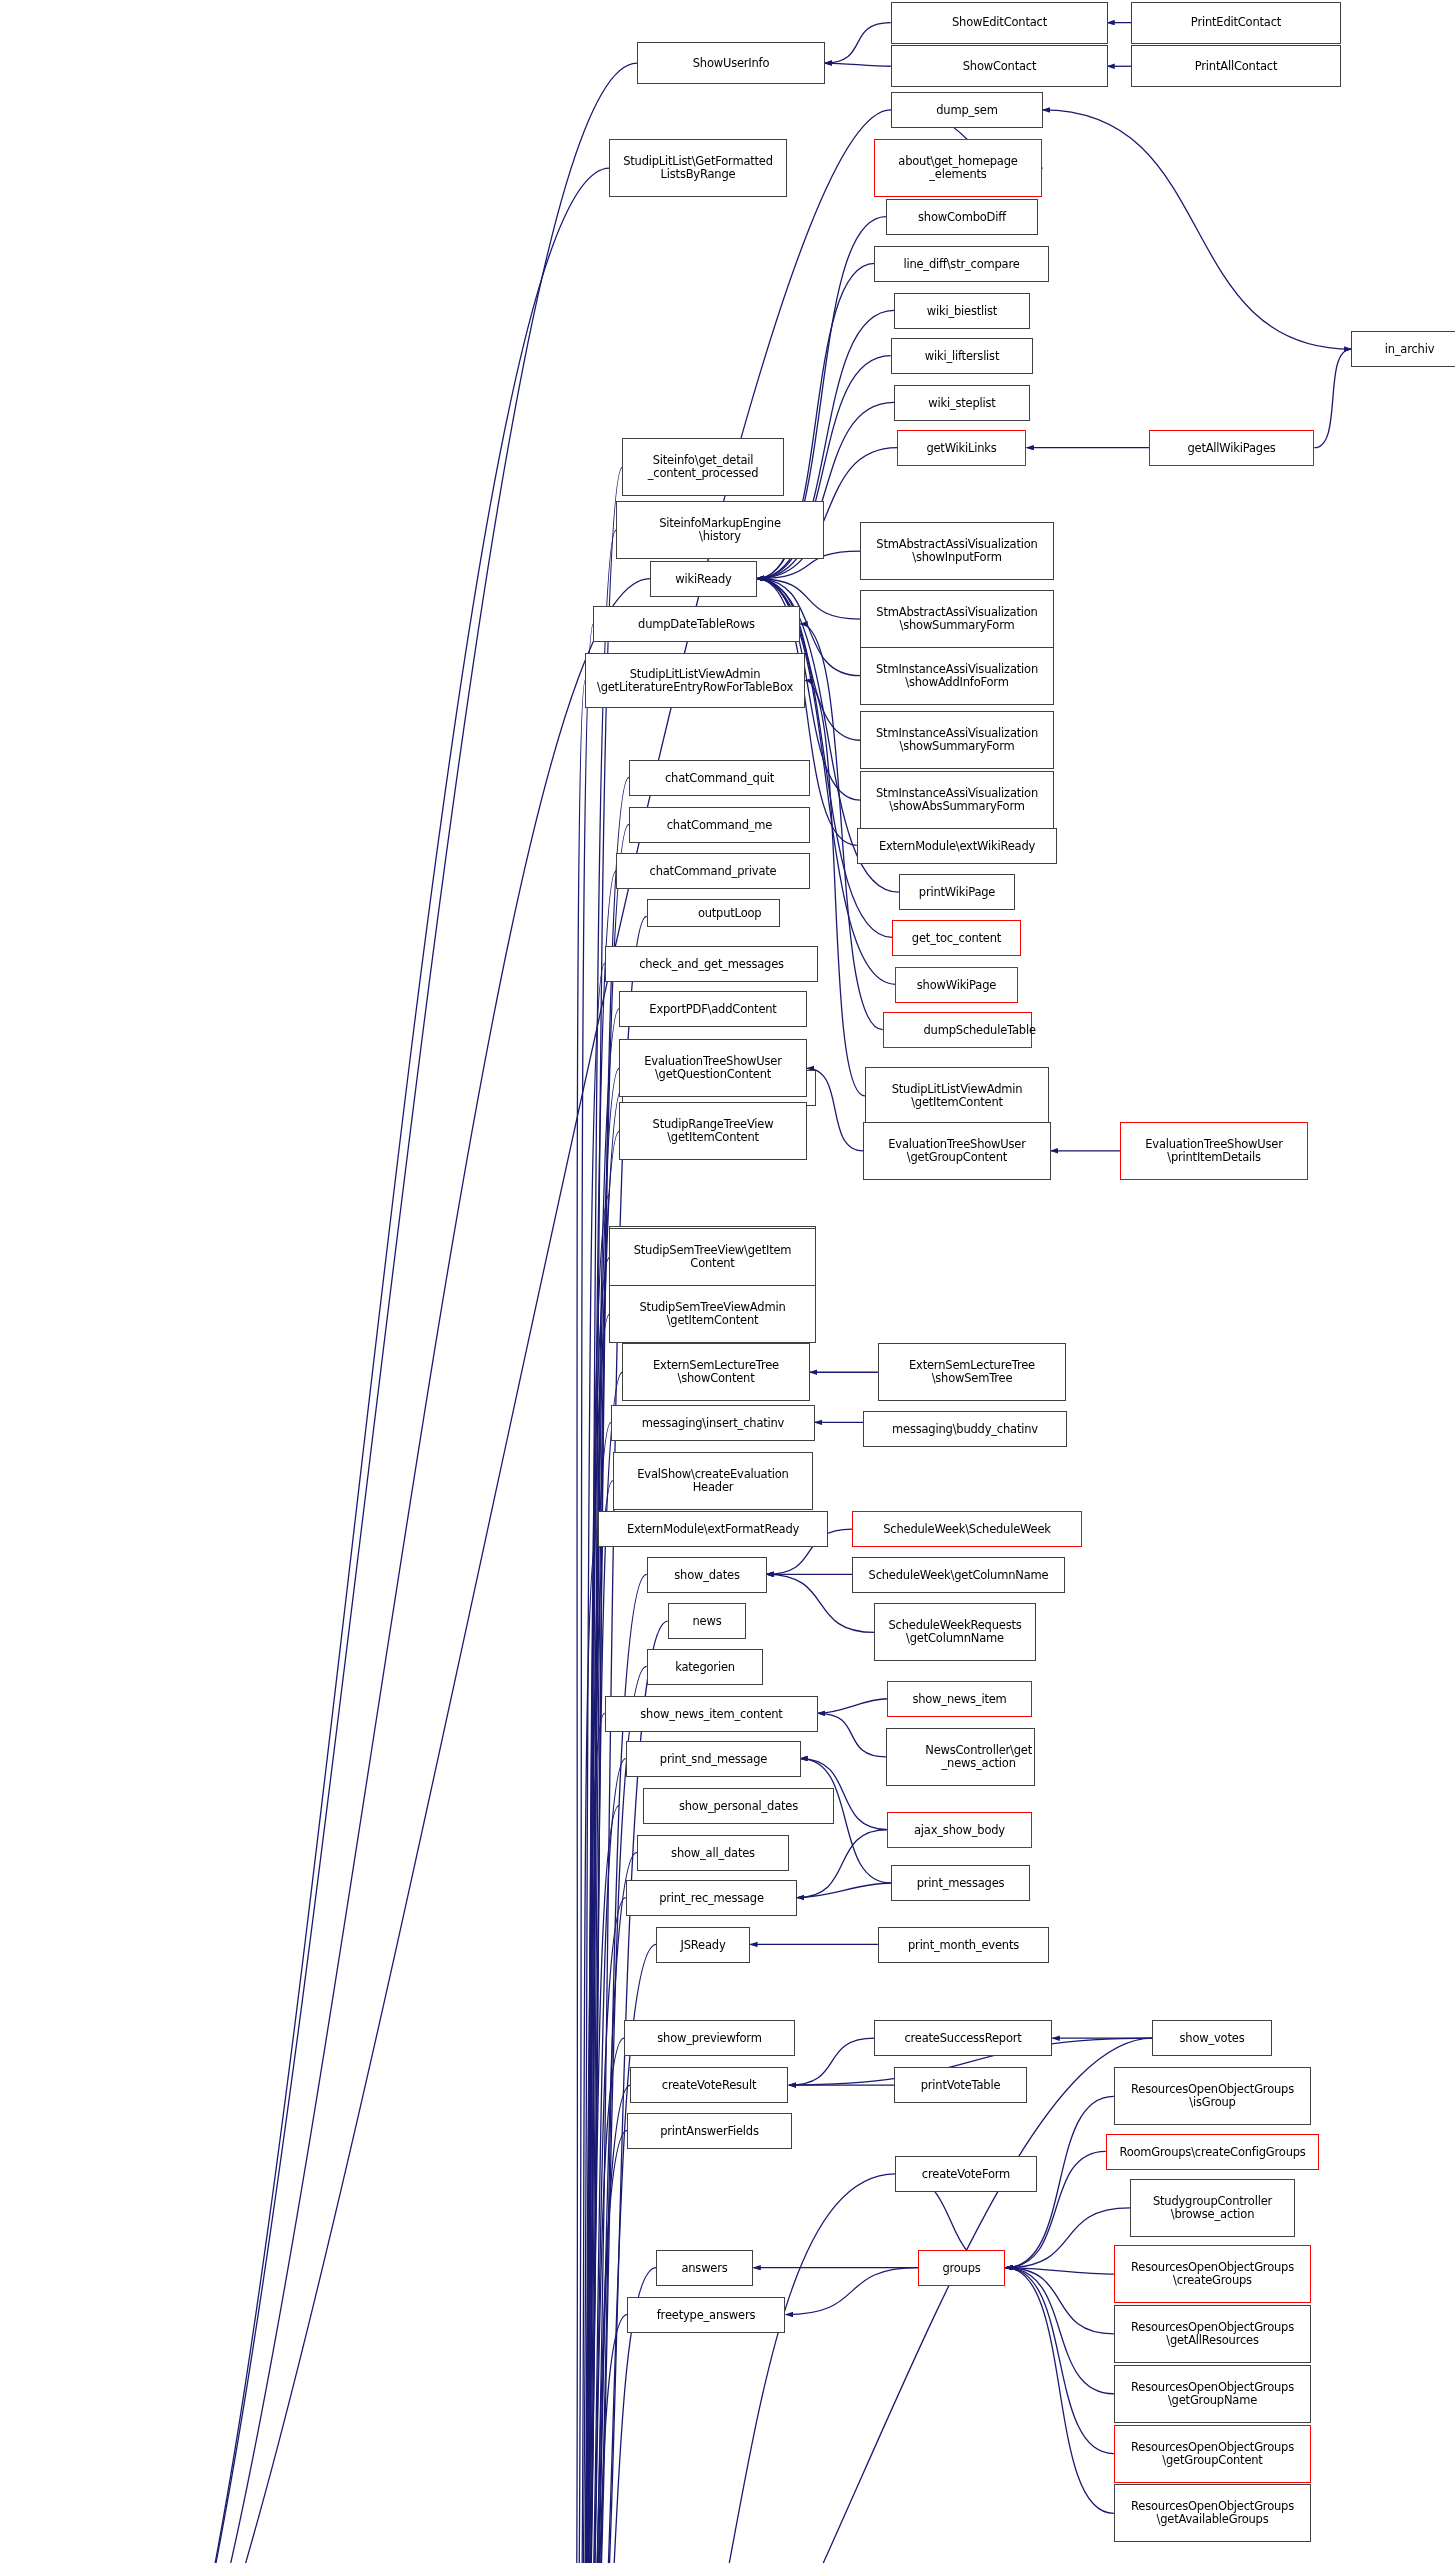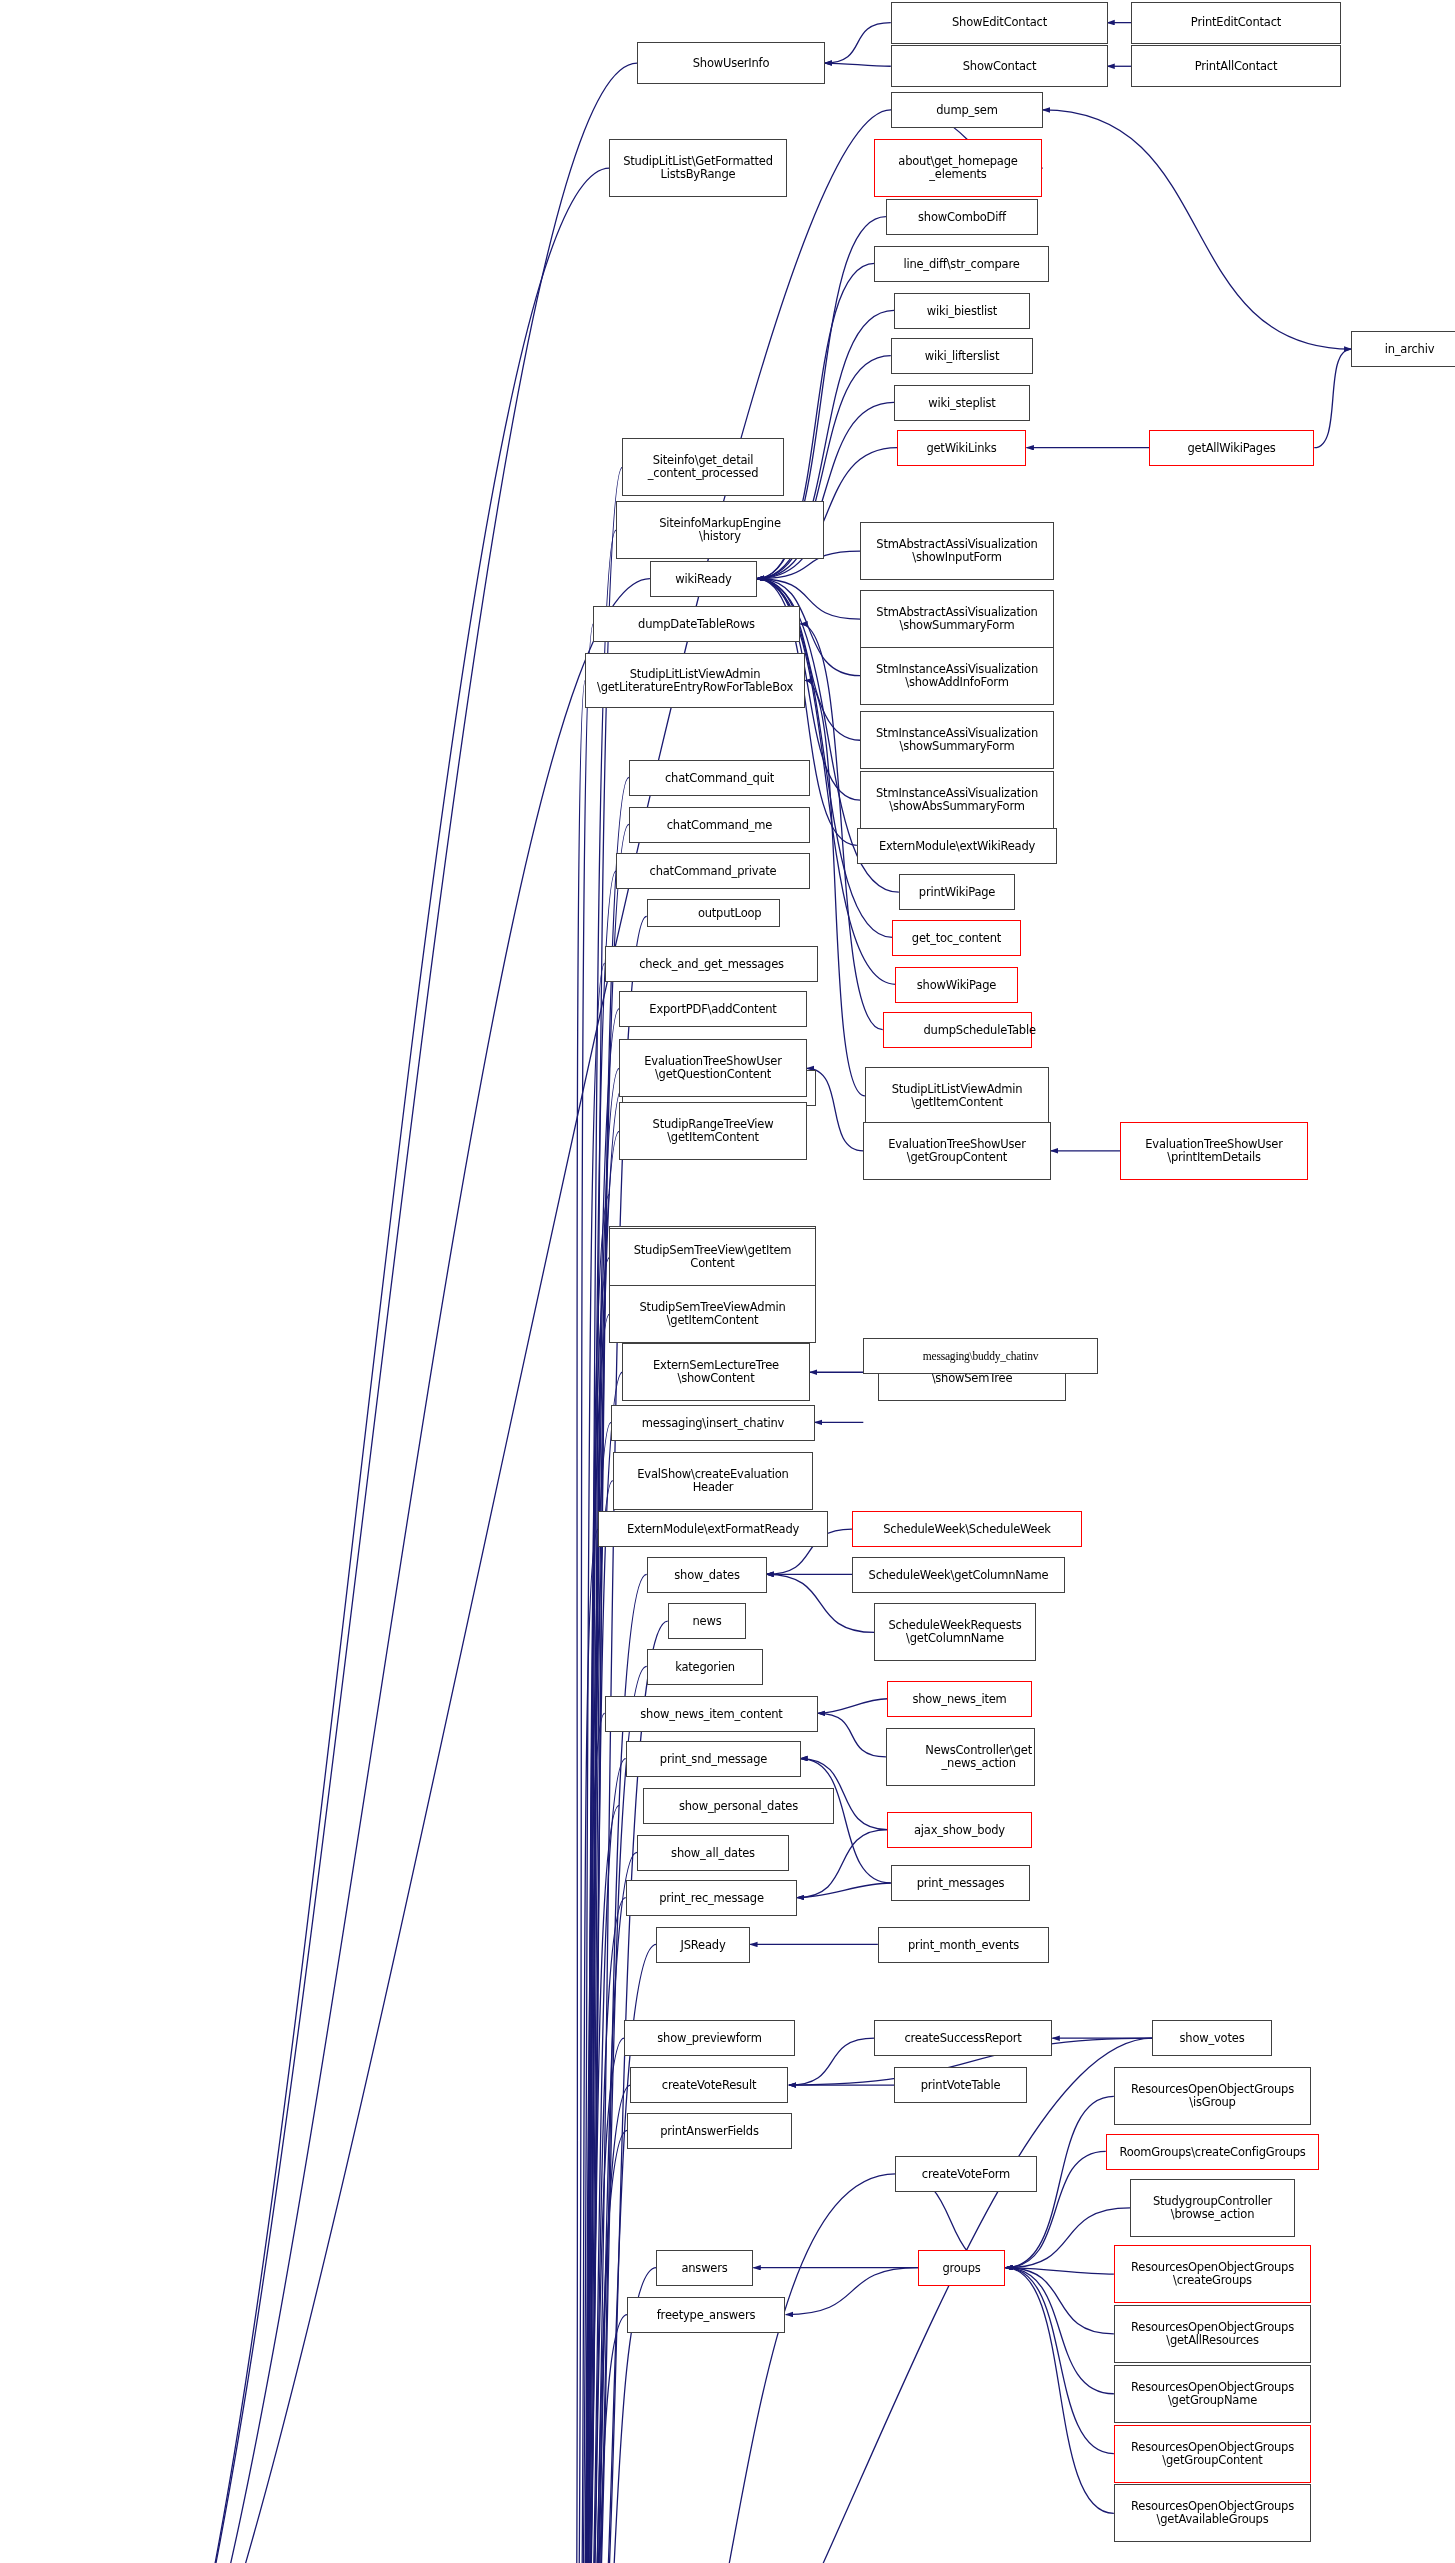--- a/index.html
+++ b/index.html
@@ -192,21 +192,21 @@
 \getItemContent</div>
     <div class="node" style="left: 609px; top: 1228px; width: 207px; height: 58px;">StudipSemTreeView\getItem
 Content</div>
     <div class="node" style="left: 609px; top: 1285px; width: 207px; height: 58px;">StudipSemTreeViewAdmin
 \getItemContent</div>
     <div class="node" style="left: 622px; top: 1343px; width: 188px; height: 58px;">ExternSemLectureTree
 \showContent</div>
     <div class="node" style="left: 878px; top: 1343px; width: 188px; height: 58px;">ExternSemLectureTree
 \showSemTree</div>
     <div class="node" style="left: 611px; top: 1405px; width: 204px; height: 36px;">messaging\insert_chatinv</div>
-    <div class="node" style="left: 863px; top: 1338px; width: 235px; height: 36px; font-family: Liberation Serif, serif;">messaging\buddy_chatinv</div>
+    <div class="node" style="left: 863px; top: 1411px; width: 204px; height: 36px;">messaging\buddy_chatinv</div>
     <div class="node" style="left: 613px; top: 1452px; width: 200px; height: 58px;">EvalShow\createEvaluation
 Header</div>
     <div class="node" style="left: 598px; top: 1511px; width: 230px; height: 36px;">ExternModule\extFormatReady</div>
     <div class="node red" style="left: 852px; top: 1511px; width: 230px; height: 36px;">ScheduleWeek\ScheduleWeek</div>
     <div class="node" style="left: 647px; top: 1557px; width: 120px; height: 36px;">show_dates</div>
     <div class="node" style="left: 852px; top: 1557px; width: 213px; height: 36px;">ScheduleWeek\getColumnName</div>
     <div class="node" style="left: 874px; top: 1603px; width: 162px; height: 58px;">ScheduleWeekRequests
 \getColumnName</div>
     <div class="node" style="left: 668px; top: 1603px; width: 78px; height: 36px;">news</div>
     <div class="node" style="left: 647px; top: 1649px; width: 116px; height: 36px;">kategorien</div>

